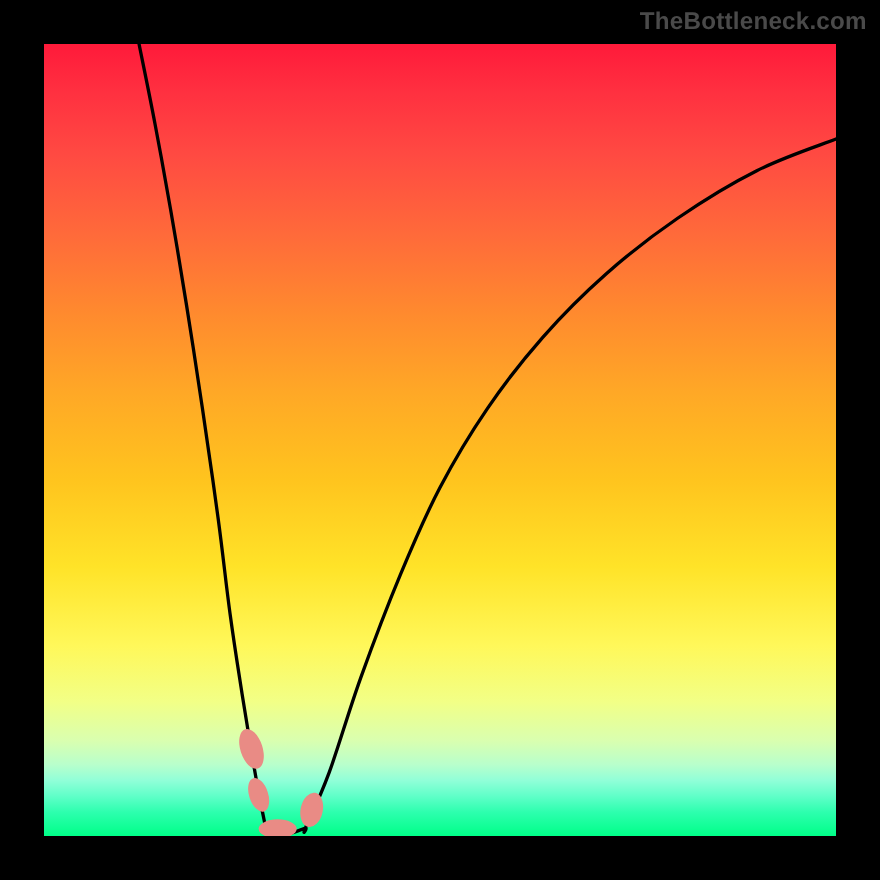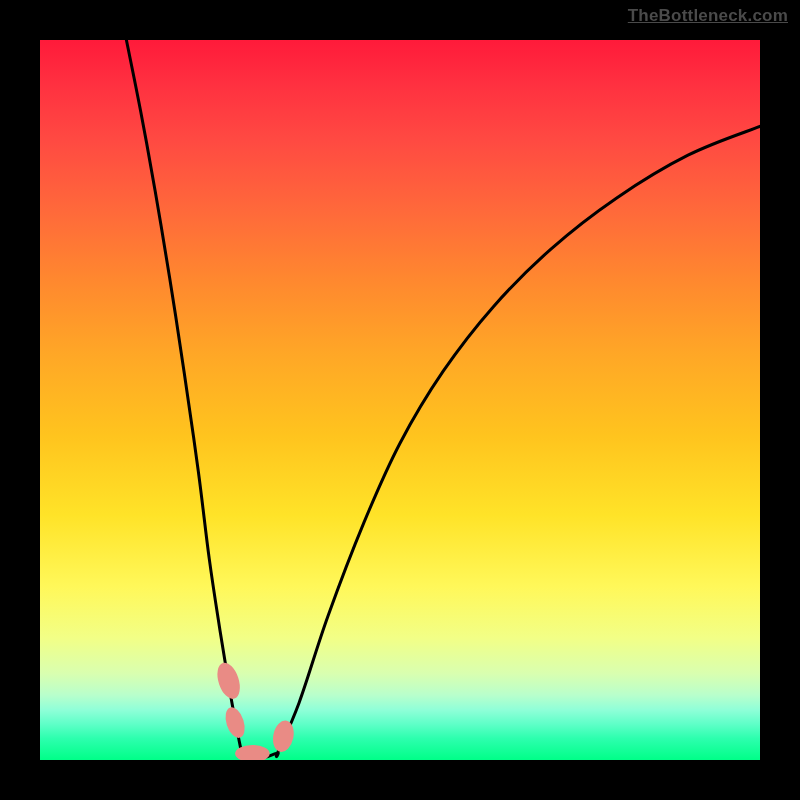--- a/index.html
+++ b/index.html
@@ -47,25 +47,24 @@
       #5fffc8 95%,
       #2dffae 97%,
       #00ff88 100%
     );
   }
   .watermark {
     position: absolute;
     top: 6px;
     right: 12px;
     font-family: Arial, Helvetica, sans-serif;
-    font-size: 17px;
+    font-size: 22px;
     font-weight: 600;
     color: #4a4a4a;
     letter-spacing: 0.2px;
-    text-decoration: underline;
   }
   svg.curve {
     position: absolute;
     inset: 0;
   }
 </style>
 </head>
 <body>
 
 <div class="frame">

